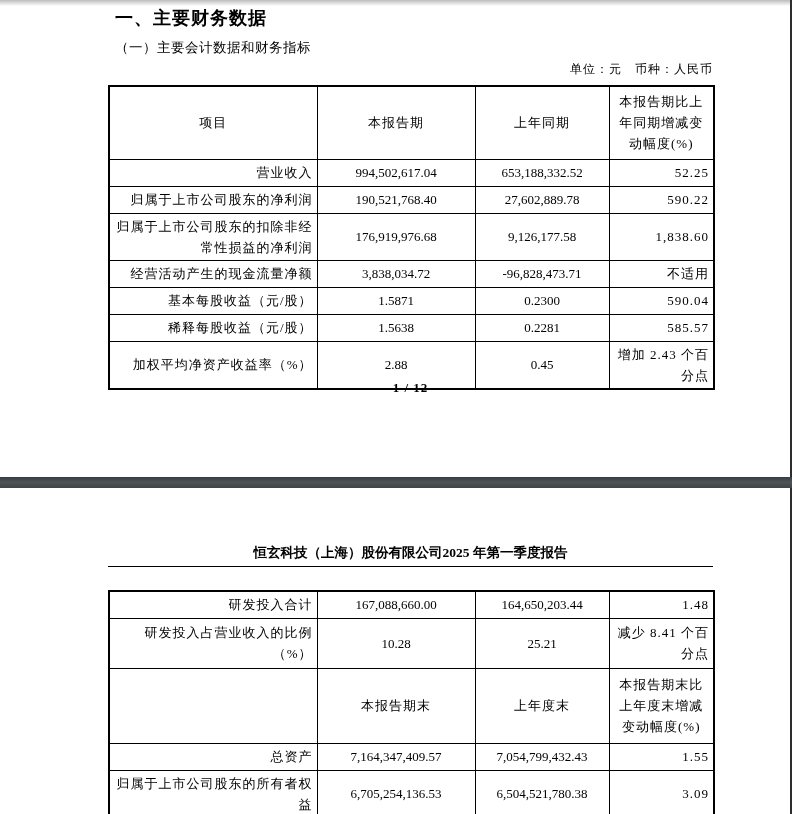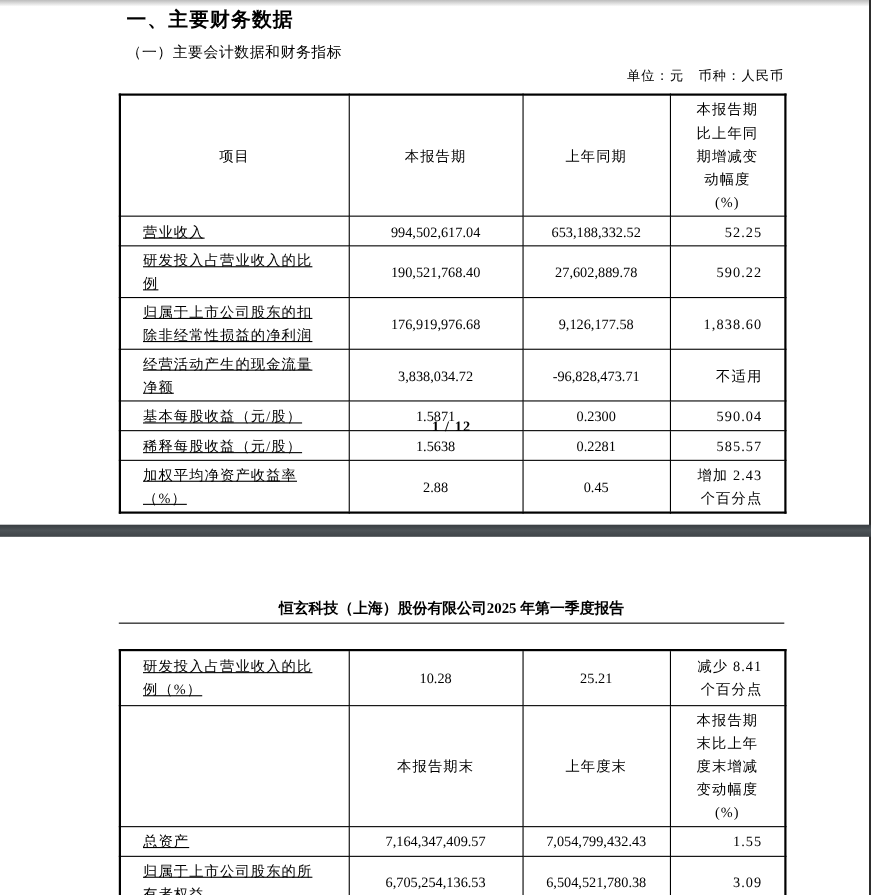--- a/index.html
+++ b/index.html
@@ -41,25 +41,25 @@
   .fin-table {
     position: absolute; left: 108px;
     border-collapse: collapse; table-layout: fixed;
     width: 605px; font-size: 13px; line-height: 21px;
     border: 2px solid #000;
   }
   .t1 { top: 85px; }
   .t2 { top: 590px; }
   .fin-table td {
     border: 1px solid #000;
-    padding: 2px 20px;
+    padding: 2px 4px;
     vertical-align: middle;
     overflow: hidden;
   }
-  .c-item { text-align: left; padding-left: 8px; padding-right: 8px; letter-spacing: 1px; text-decoration: underline; }
+  .c-item { text-align: right; padding-left: 8px; padding-right: 8px; letter-spacing: 1px; }
   .c-num  { text-align: center; padding-right: 13px; }
   .c-chg  { text-align: right; padding-right: 6px; letter-spacing: 1px; }
   .c-head { text-align: center; letter-spacing: 1px; }
   .vtop { vertical-align: top; }
   .vbot { vertical-align: bottom; padding-bottom: 7px; }
   tr.h27 td { height: 27px; }
   tr.h42 td { height: 42px; }
   tr.h43 td { height: 43px; }
   tr.h50 td { height: 50px; }
   tr.h73 td { height: 73px; }
@@ -103,21 +103,21 @@
         <td class="c-head">上年同期</td>
         <td class="c-head">本报告期比上年同期增减变动幅度(%)</td>
       </tr>
       <tr class="h27">
         <td class="c-item">营业收入</td>
         <td class="c-num">994,502,617.04</td>
         <td class="c-num">653,188,332.52</td>
         <td class="c-chg">52.25</td>
       </tr>
       <tr class="h27">
-        <td class="c-item">研发投入占营业收入的比例</td>
+        <td class="c-item">归属于上市公司股东的净利润</td>
         <td class="c-num">190,521,768.40</td>
         <td class="c-num">27,602,889.78</td>
         <td class="c-chg">590.22</td>
       </tr>
       <tr class="h43">
         <td class="c-item vtop">归属于上市公司股东的扣除非经常性损益的净利润</td>
         <td class="c-num vtop">176,919,976.68</td>
         <td class="c-num vtop">9,126,177.58</td>
         <td class="c-chg vtop">1,838.60</td>
       </tr>
@@ -156,20 +156,26 @@
   <div class="p2-rule"></div>
 
   <table class="fin-table t2">
     <colgroup>
       <col style="width:208px">
         <col style="width:158px">
         <col style="width:134px">
         <col style="width:105px">
     </colgroup>
     <tbody>
+      <tr class="h27">
+        <td class="c-item">研发投入合计</td>
+        <td class="c-num">167,088,660.00</td>
+        <td class="c-num">164,650,203.44</td>
+        <td class="c-chg">1.48</td>
+      </tr>
       <tr class="h50">
         <td class="c-item vtop">研发投入占营业收入的比例（%）</td>
         <td class="c-num vtop">10.28</td>
         <td class="c-num vtop">25.21</td>
         <td class="c-chg vtop">减少 8.41 个百分点</td>
       </tr>
       <tr class="h75">
         <td class="c-item"></td>
         <td class="c-head">本报告期末</td>
         <td class="c-head">上年度末</td>

